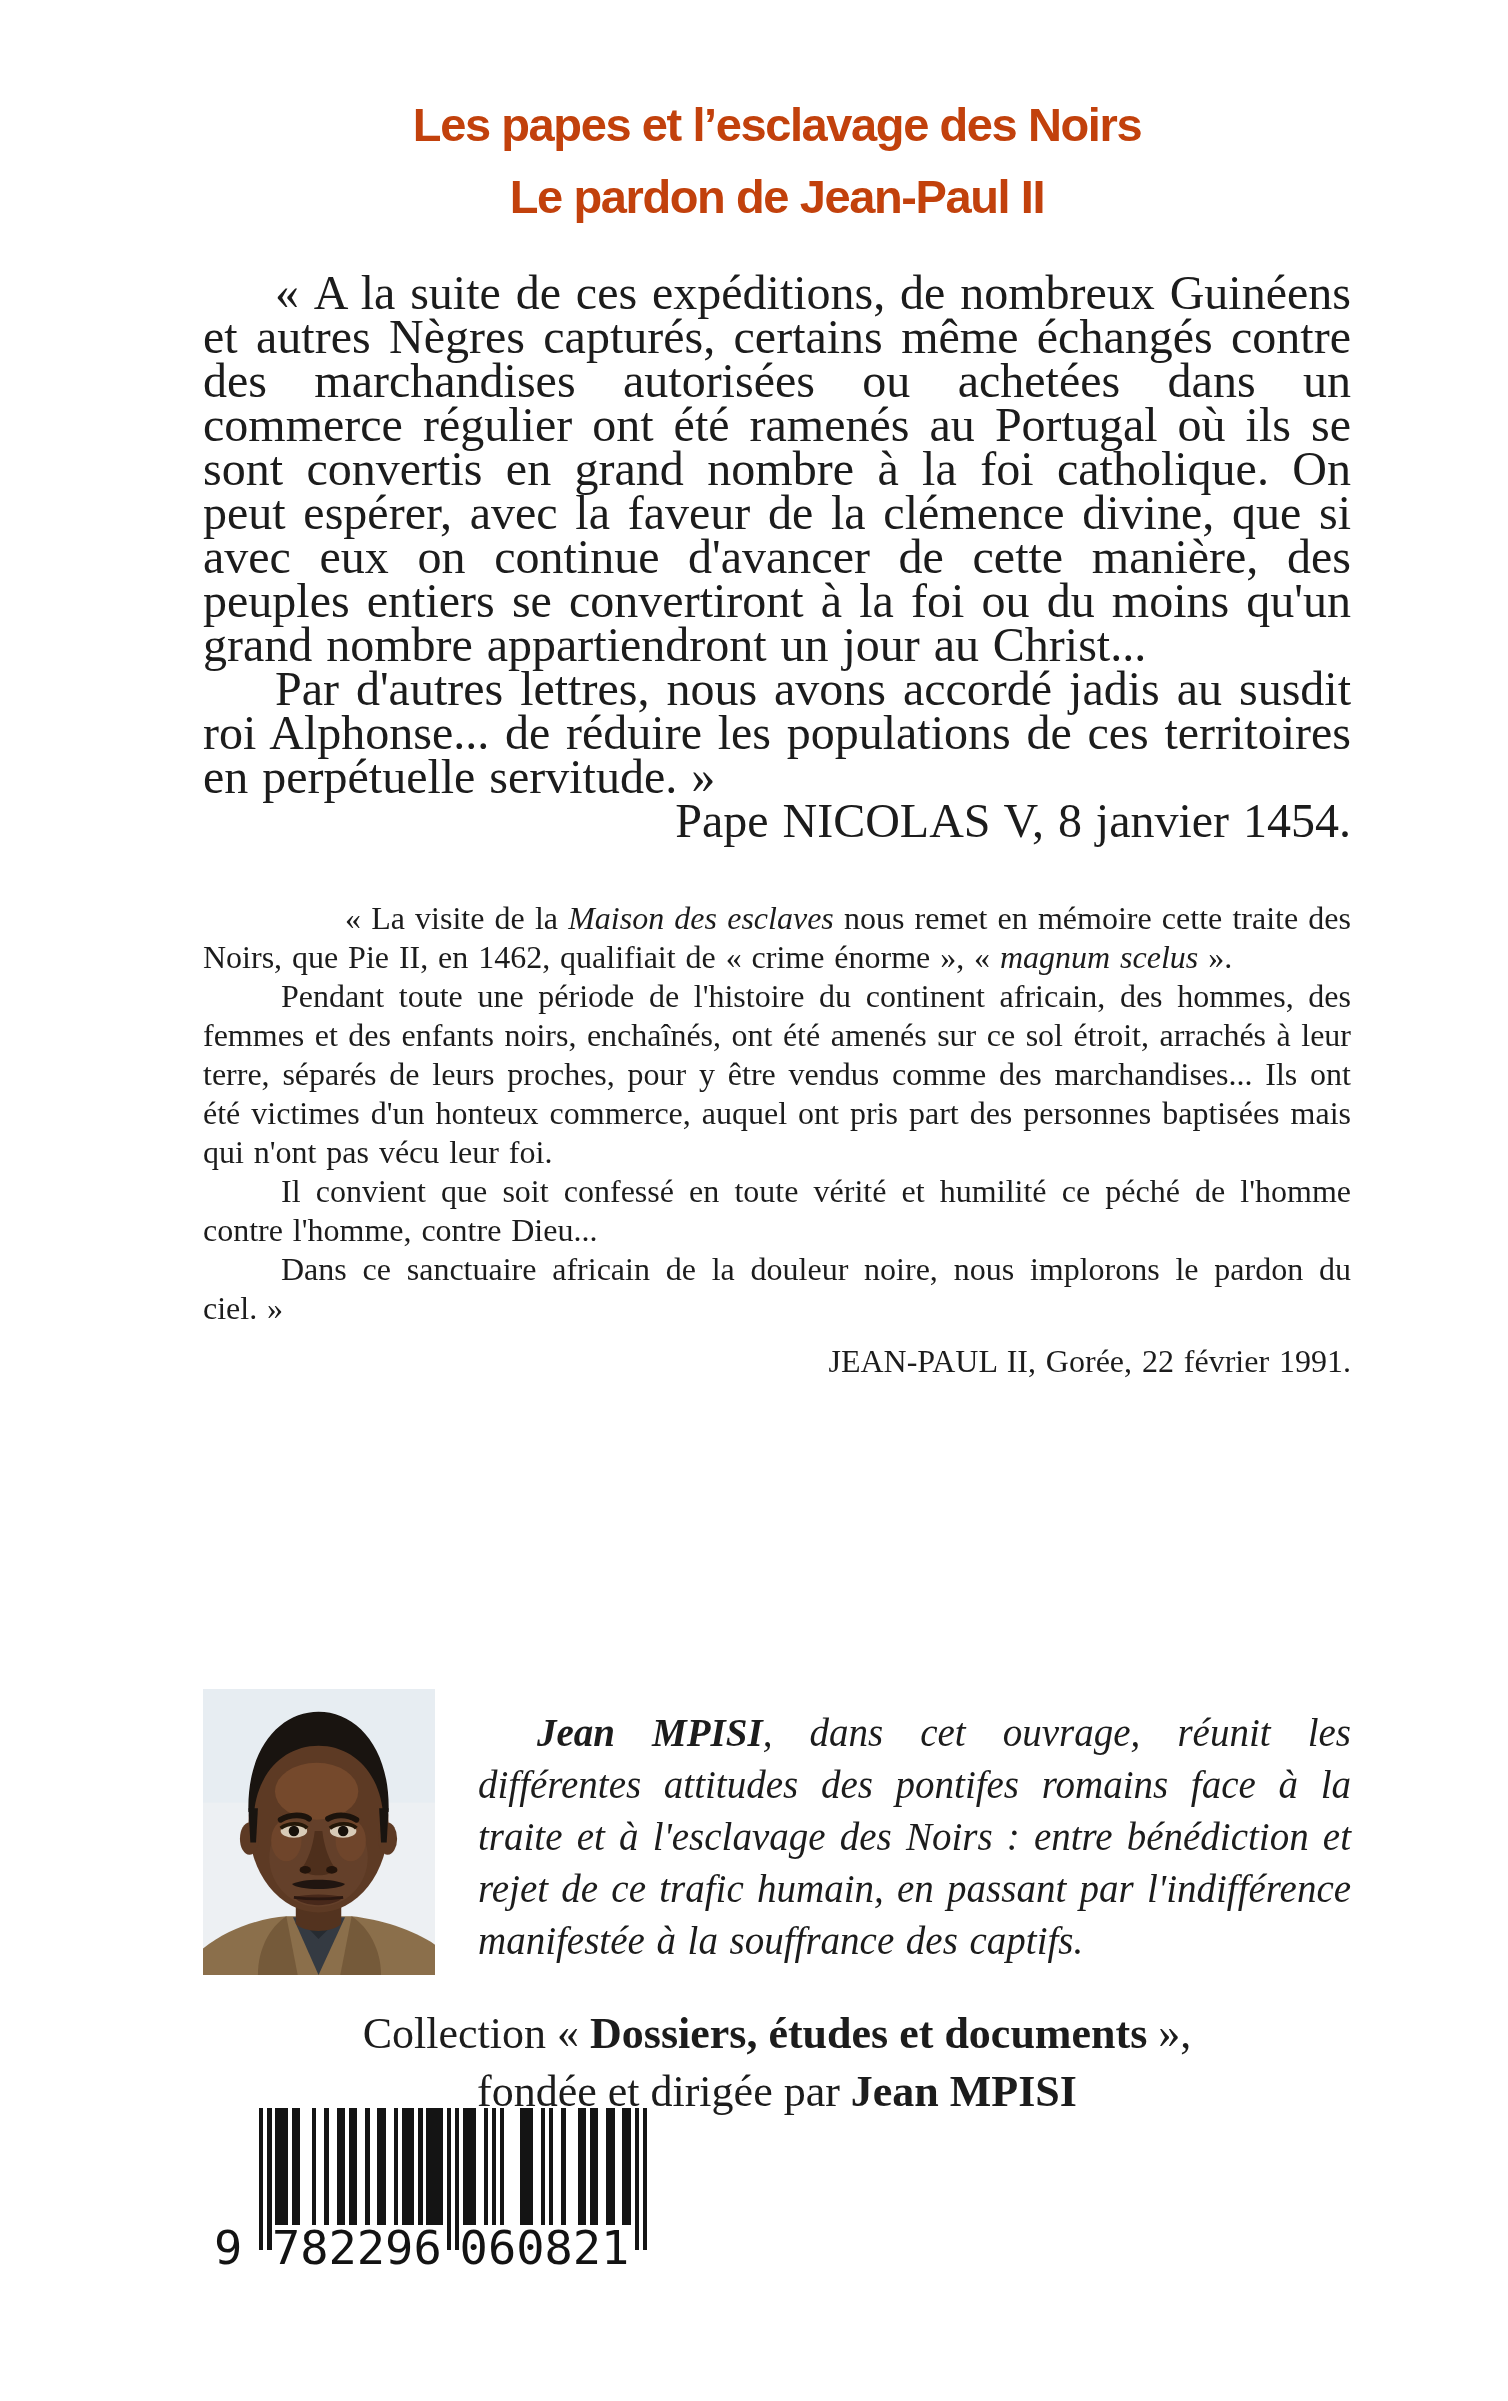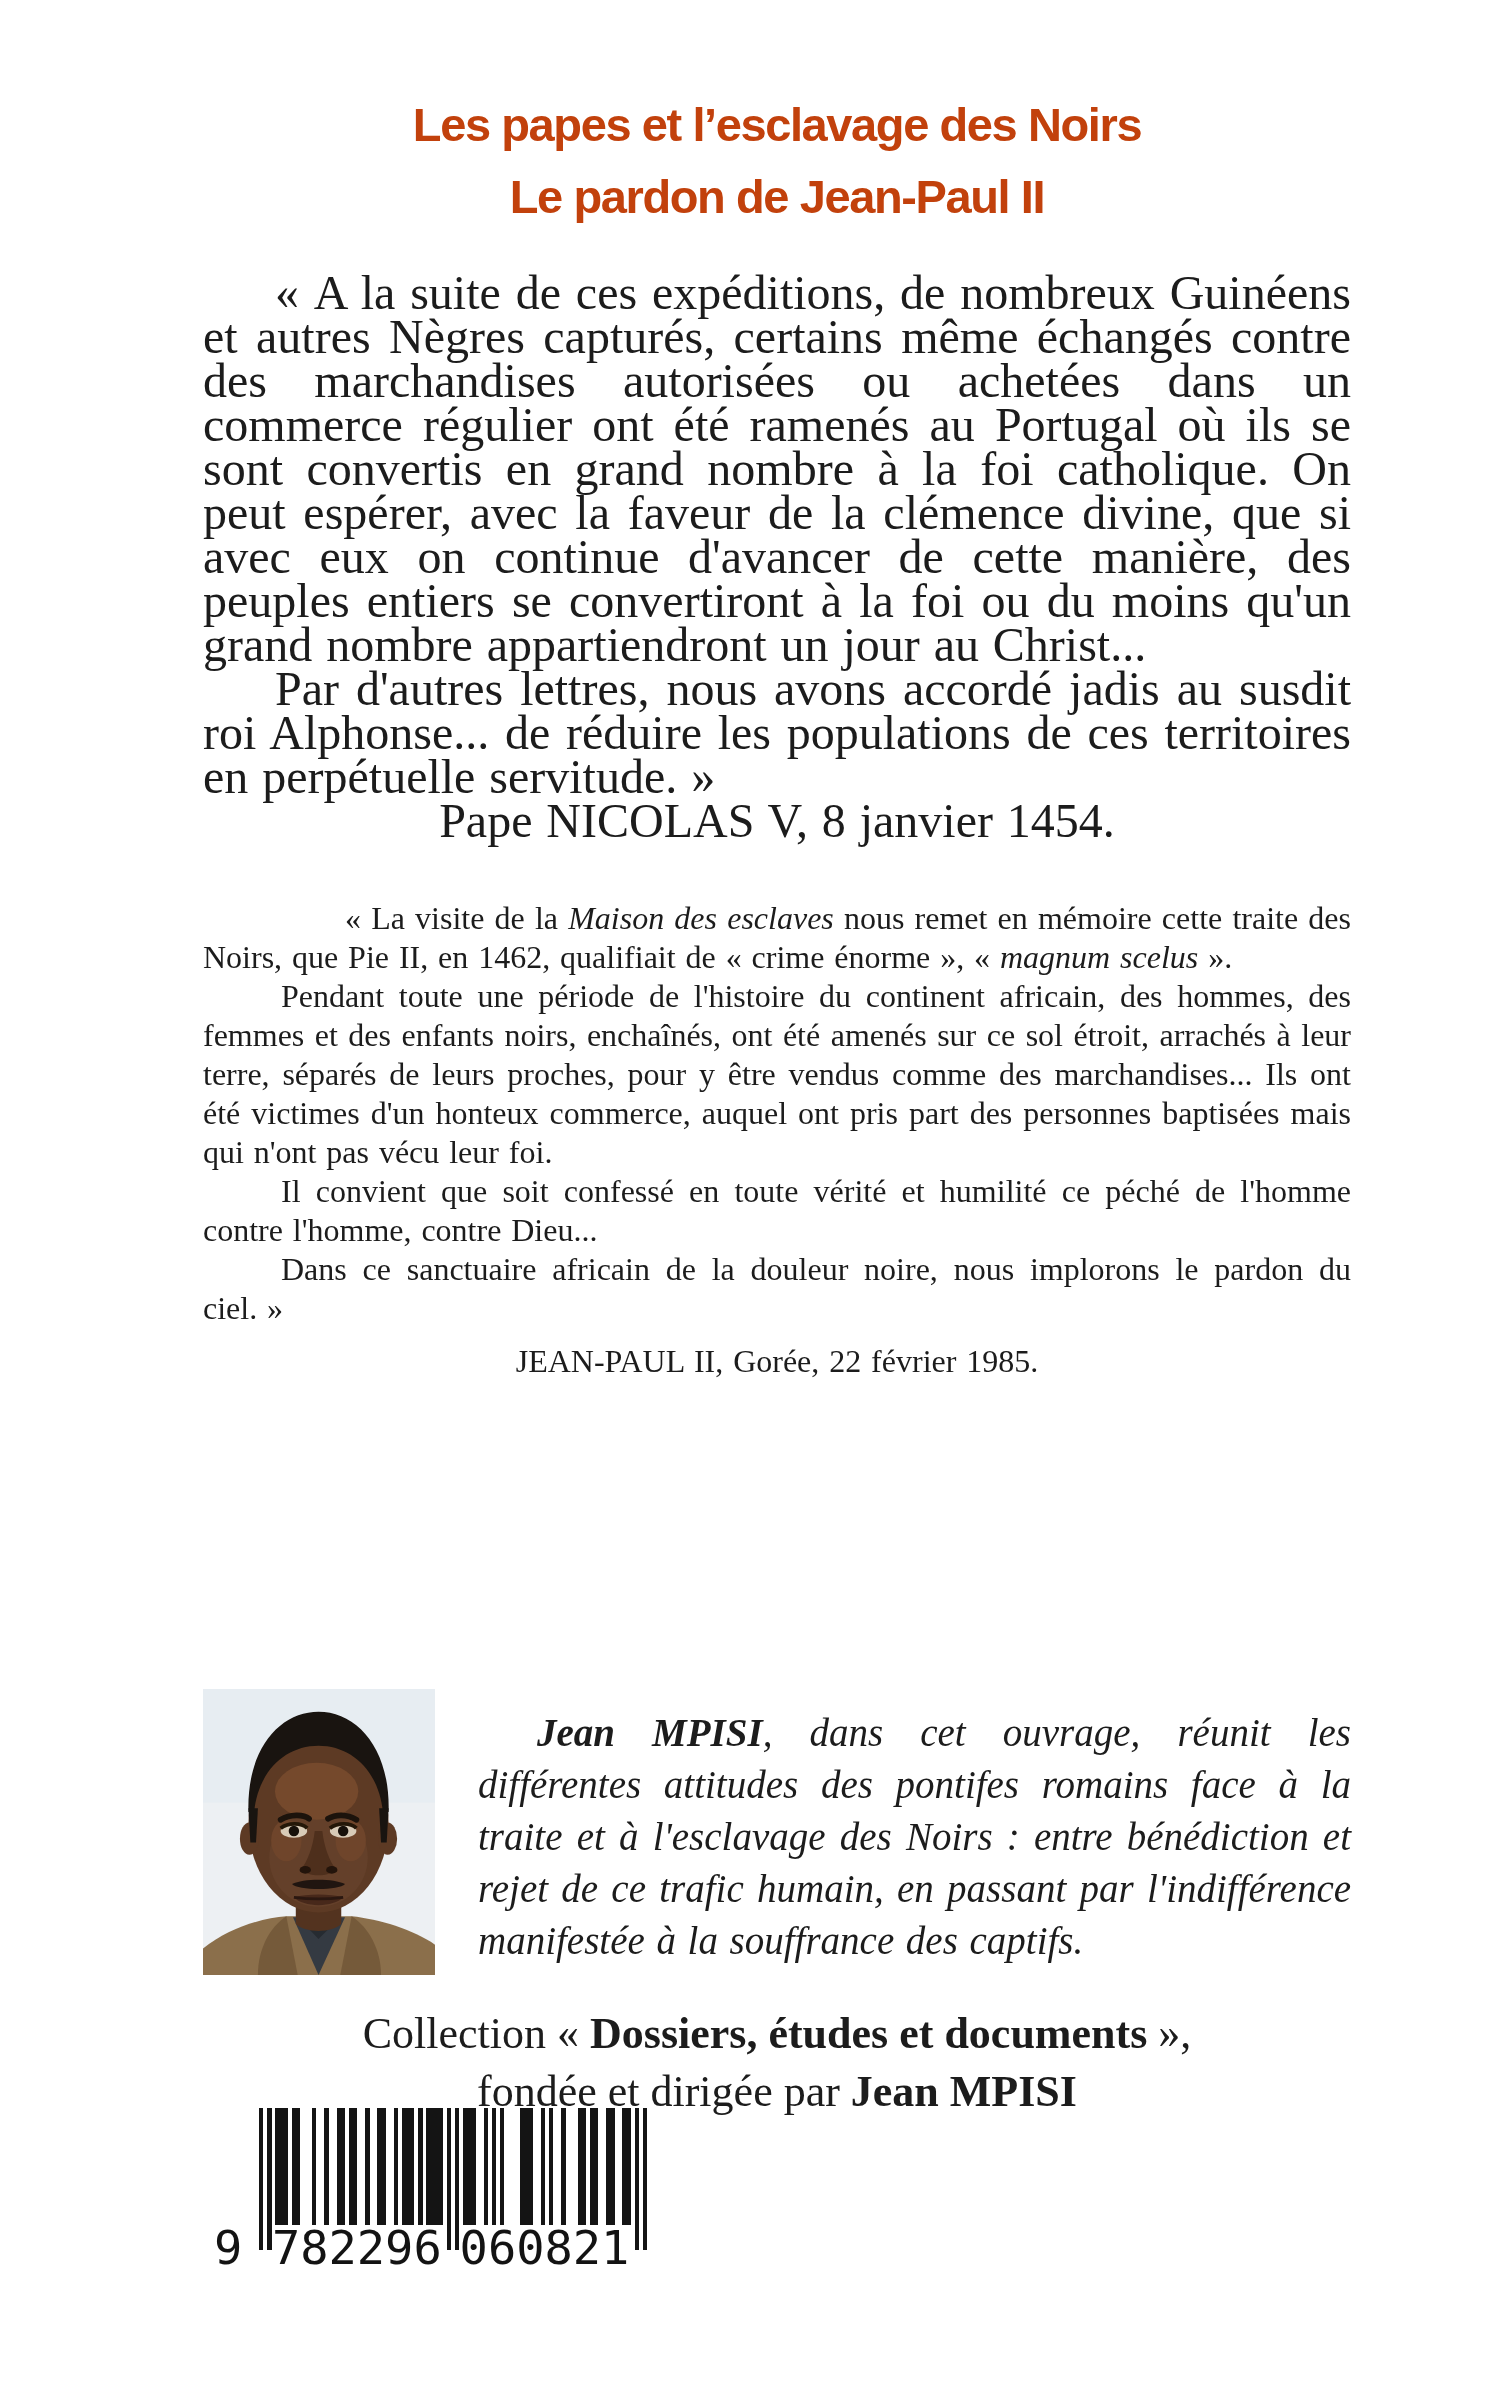--- a/index.html
+++ b/index.html
@@ -22,21 +22,21 @@
   .title-line + .title-line{margin-top:17px;}
 
   
   .quote{position:absolute;left:203px;right:157px;text-align:justify;}
   #quote1{top:271px;font-size:48px;line-height:44px;word-spacing:1.9px;}
   #quote1 p{margin:0;text-indent:72px;}
   #quote2{top:899px;font-size:32px;line-height:39px;word-spacing:1.9px;}
   #quote2 p{margin:0;text-indent:78px;}
   #quote2 p.deep{text-indent:142px;}
   .attribution{
-    text-align:center;text-indent:0 !important;
+    text-align:right;text-indent:0 !important;
     margin:0;line-height:44px;
   }
   #quote2 .attribution{margin-top:11.4px;}
 
   
   .photo{position:absolute;left:203px;top:1689px;width:232px;height:286px;}
   .photo svg{display:block;}
   .bio{
     position:absolute;left:478px;right:157px;top:1707px;
     margin:0;text-align:justify;text-indent:59px;
@@ -79,21 +79,21 @@
     <p>«&nbsp;A la suite de ces expéditions, de nombreux Guinéens et autres Nègres capturés, certains même échangés contre des marchandises autorisées ou achetées dans un commerce régulier ont été ramenés au Portugal où ils se sont convertis en grand nombre à la foi catholique. On peut espérer, avec la faveur de la clémence divine, que si avec eux on continue d'avancer de cette manière, des peuples entiers se convertiront à la foi ou du moins qu'un grand nombre appartiendront un jour au Christ...</p>
     <p>Par d'autres lettres, nous avons accordé jadis au susdit roi Alphonse... de réduire les populations de ces territoires en perpétuelle servitude.&nbsp;»</p>
     <p class="attribution">Pape NICOLAS V, 8 janvier 1454.</p>
   </section>
 
   <section class="quote" id="quote2">
     <p class="deep"><span>«&nbsp;La visite de la </span><span style="font-style: italic;">Maison des esclaves</span><span> nous remet en mémoire cette traite des Noirs, que Pie II, en 1462, qualifiait de «&nbsp;crime énorme&nbsp;», «&nbsp;</span><span style="font-style: italic;">magnum scelus</span><span>&nbsp;».</span></p>
     <p>Pendant toute une période de l'histoire du continent africain, des hommes, des femmes et des enfants noirs, enchaînés, ont été amenés sur ce sol étroit, arrachés à leur terre, séparés de leurs proches, pour y être vendus comme des marchandises... Ils ont été victimes d'un honteux commerce, auquel ont pris part des personnes baptisées mais qui n'ont pas vécu leur foi.</p>
     <p>Il convient que soit confessé en toute vérité et humilité ce péché de l'homme contre l'homme, contre Dieu...</p>
     <p>Dans ce sanctuaire africain de la douleur noire, nous implorons le pardon du ciel.&nbsp;»</p>
-    <p class="attribution">JEAN-PAUL II, Gorée, 22 février 1985.</p>
+    <p class="attribution">JEAN-PAUL II, Gorée, 22 février 1991.</p>
   </section>
 
   <div class="photo">
     <svg viewBox="0 0 245 302" width="232" height="286">
       <rect width="245" height="302" fill="#edf0f3"></rect>
       <rect width="245" height="120" fill="#e7edf2"></rect>
 
       <path d="M0,302 L0,274 C28,252 62,242 88,240 L157,240 C186,243 222,254 245,270 L245,302 Z" fill="#8b6f4b"></path>
       <path d="M88,240 L100,302 L58,302 C58,275 70,252 88,240 Z" fill="#755a3a"></path>
       <path d="M157,240 L145,302 L188,302 C188,275 175,252 157,240 Z" fill="#755a3a"></path>

